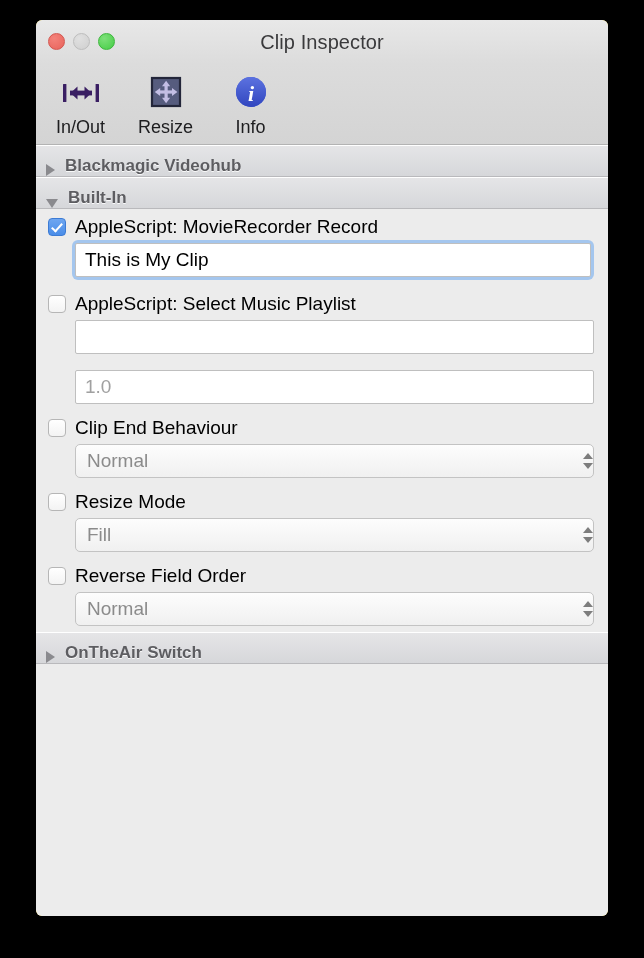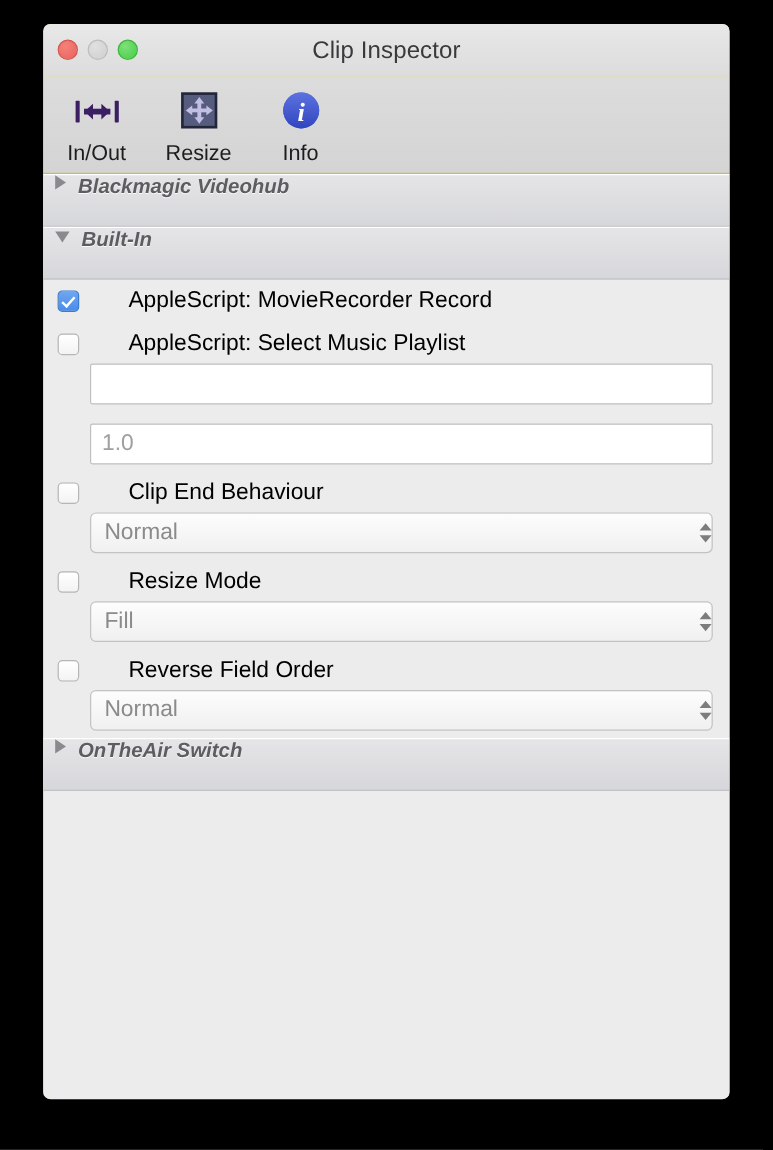--- a/index.html
+++ b/index.html
@@ -104,30 +104,29 @@
 
   
   #content {
     flex: 1 1 auto;
     background: #ececec;
     overflow: hidden;
     position: relative;
   }
 
   .group-header {
-    height: 44px;
+    height: 32px;
     background: linear-gradient(to bottom, #e5e5e7 0%, #d6d7da 100%);
     border-top: 1px solid #ffffff;
     border-bottom: 1px solid #b9b9bc;
     display: flex;
-    align-items: flex-start;
+    align-items: flex-end;
     padding-left: 10px;
     box-sizing: border-box;
     cursor: default;
-    font-style: italic;
   }
   .group-header .tri {
     width: 0; height: 0;
     margin-right: 10px;
     flex: 0 0 auto;
   }
   .tri.closed {
     border-left: 9px solid #8a8a8e;
     border-top: 6px solid transparent;
     border-bottom: 6px solid transparent;
@@ -148,21 +147,20 @@
 
   
   .row {
     padding: 6px 14px 6px 12px;
     box-sizing: border-box;
   }
   .row-top {
     display: flex;
     align-items: center;
     height: 24px;
-    gap: 32px;
   }
   .cb {
     width: 18px;
     height: 18px;
     flex: 0 0 18px;
     box-sizing: border-box;
     border-radius: 4px;
     margin-right: 9px;
     background: linear-gradient(to bottom, #ffffff, #f3f3f3);
     border: 1px solid #b6b6b6;
@@ -331,20 +329,23 @@
     <div class="group-header">
       <span class="tri open"></span>
       <span class="ghlabel">Built-In</span>
     </div>
 
     <div class="row">
       <div class="row-top">
         <span class="cb checked"></span>
         <span class="row-label">AppleScript: MovieRecorder Record</span>
       </div>
+      <div class="field-wrap focused">
+        <div class="textfield">This is My Clip</div>
+      </div>
     </div>
 
     <div class="row">
       <div class="row-top">
         <span class="cb"></span>
         <span class="row-label">AppleScript: Select Music Playlist</span>
       </div>
       <div class="field-wrap">
         <div class="textfield empty-field"></div>
       </div>

